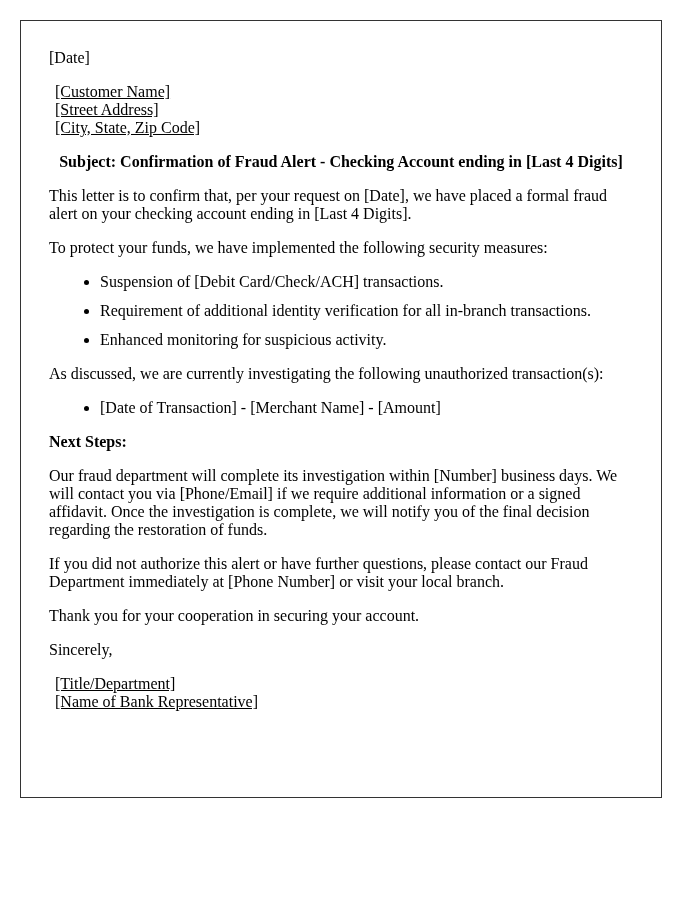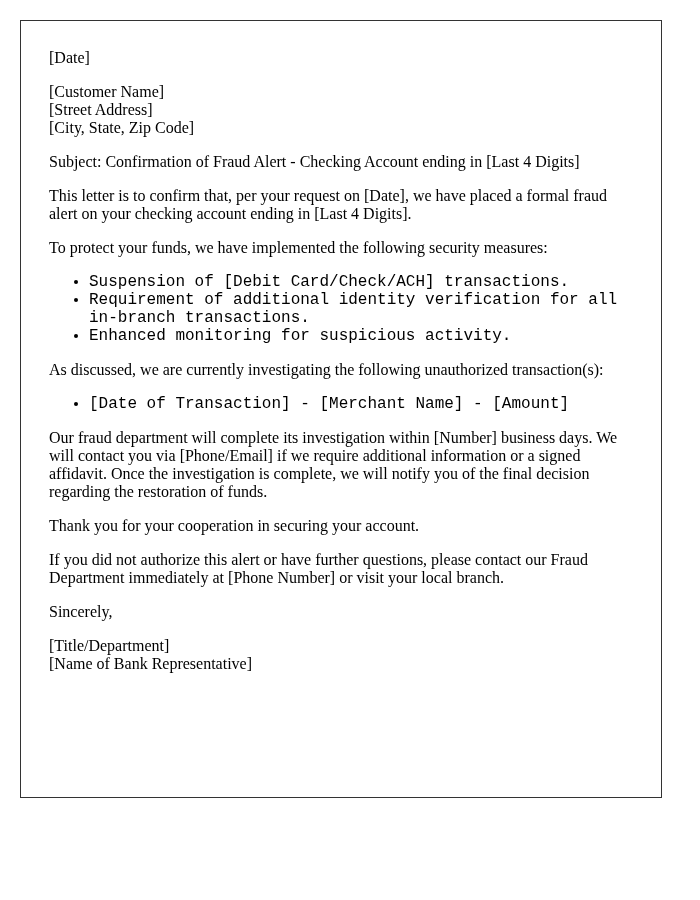--- a/index.html
+++ b/index.html
@@ -23,39 +23,40 @@
       width: 584px;
       height: 704px;
       border: 1px solid #333333;
       padding: 28px 28px 44px 28px;
       box-sizing: content-box;
     }
     .letter p {
       margin: 0 0 16px 0;
     }
     .block {
-      margin: 0 0 16px 0;
+      margin: 0 0 16px 6px;
+      text-decoration: underline;
     }
     .block div {
       margin: 0;
     }
     .subject {
-      font-weight: normal;
+      font-weight: bold;
+      text-align: center;
     }
     .heading {
       font-weight: bold;
     }
     ul {
       margin: 0 0 16px 0;
       padding-left: 40px;
     }
     ul li {
-      margin: 0;
+      margin: 11px;
       padding: 0;
-      font-family: Liberation Mono, monospace;
     }
   </style>
 </head>
 <body>
 
 <div class="letter">
   <p>[Date]</p>
 
   <div class="block">
     <div>[Customer Name]</div>
@@ -75,26 +76,27 @@
     <li>Requirement of additional identity verification for all in-branch transactions.</li>
     <li>Enhanced monitoring for suspicious activity.</li>
   </ul>
 
   <p>As discussed, we are currently investigating the following unauthorized transaction(s):</p>
 
   <ul>
     <li>[Date of Transaction] - [Merchant Name] - [Amount]</li>
   </ul>
 
+  <p class="heading">Next Steps:</p>
 
   <p>Our fraud department will complete its investigation within [Number] business days. We will contact you via [Phone/Email] if we require additional information or a signed affidavit. Once the investigation is complete, we will notify you of the final decision regarding the restoration of funds.</p>
 
+  <p>If you did not authorize this alert or have further questions, please contact our Fraud Department immediately at [Phone Number] or visit your local branch.</p>
+
   <p>Thank you for your cooperation in securing your account.</p>
-
-  <p>If you did not authorize this alert or have further questions, please contact our Fraud Department immediately at [Phone Number] or visit your local branch.</p>
 
   <p>Sincerely,</p>
 
   <div class="block">
     <div>[Title/Department]</div>
     <div>[Name of Bank Representative]</div>
   </div>
 </div>
 
 </body></html>

